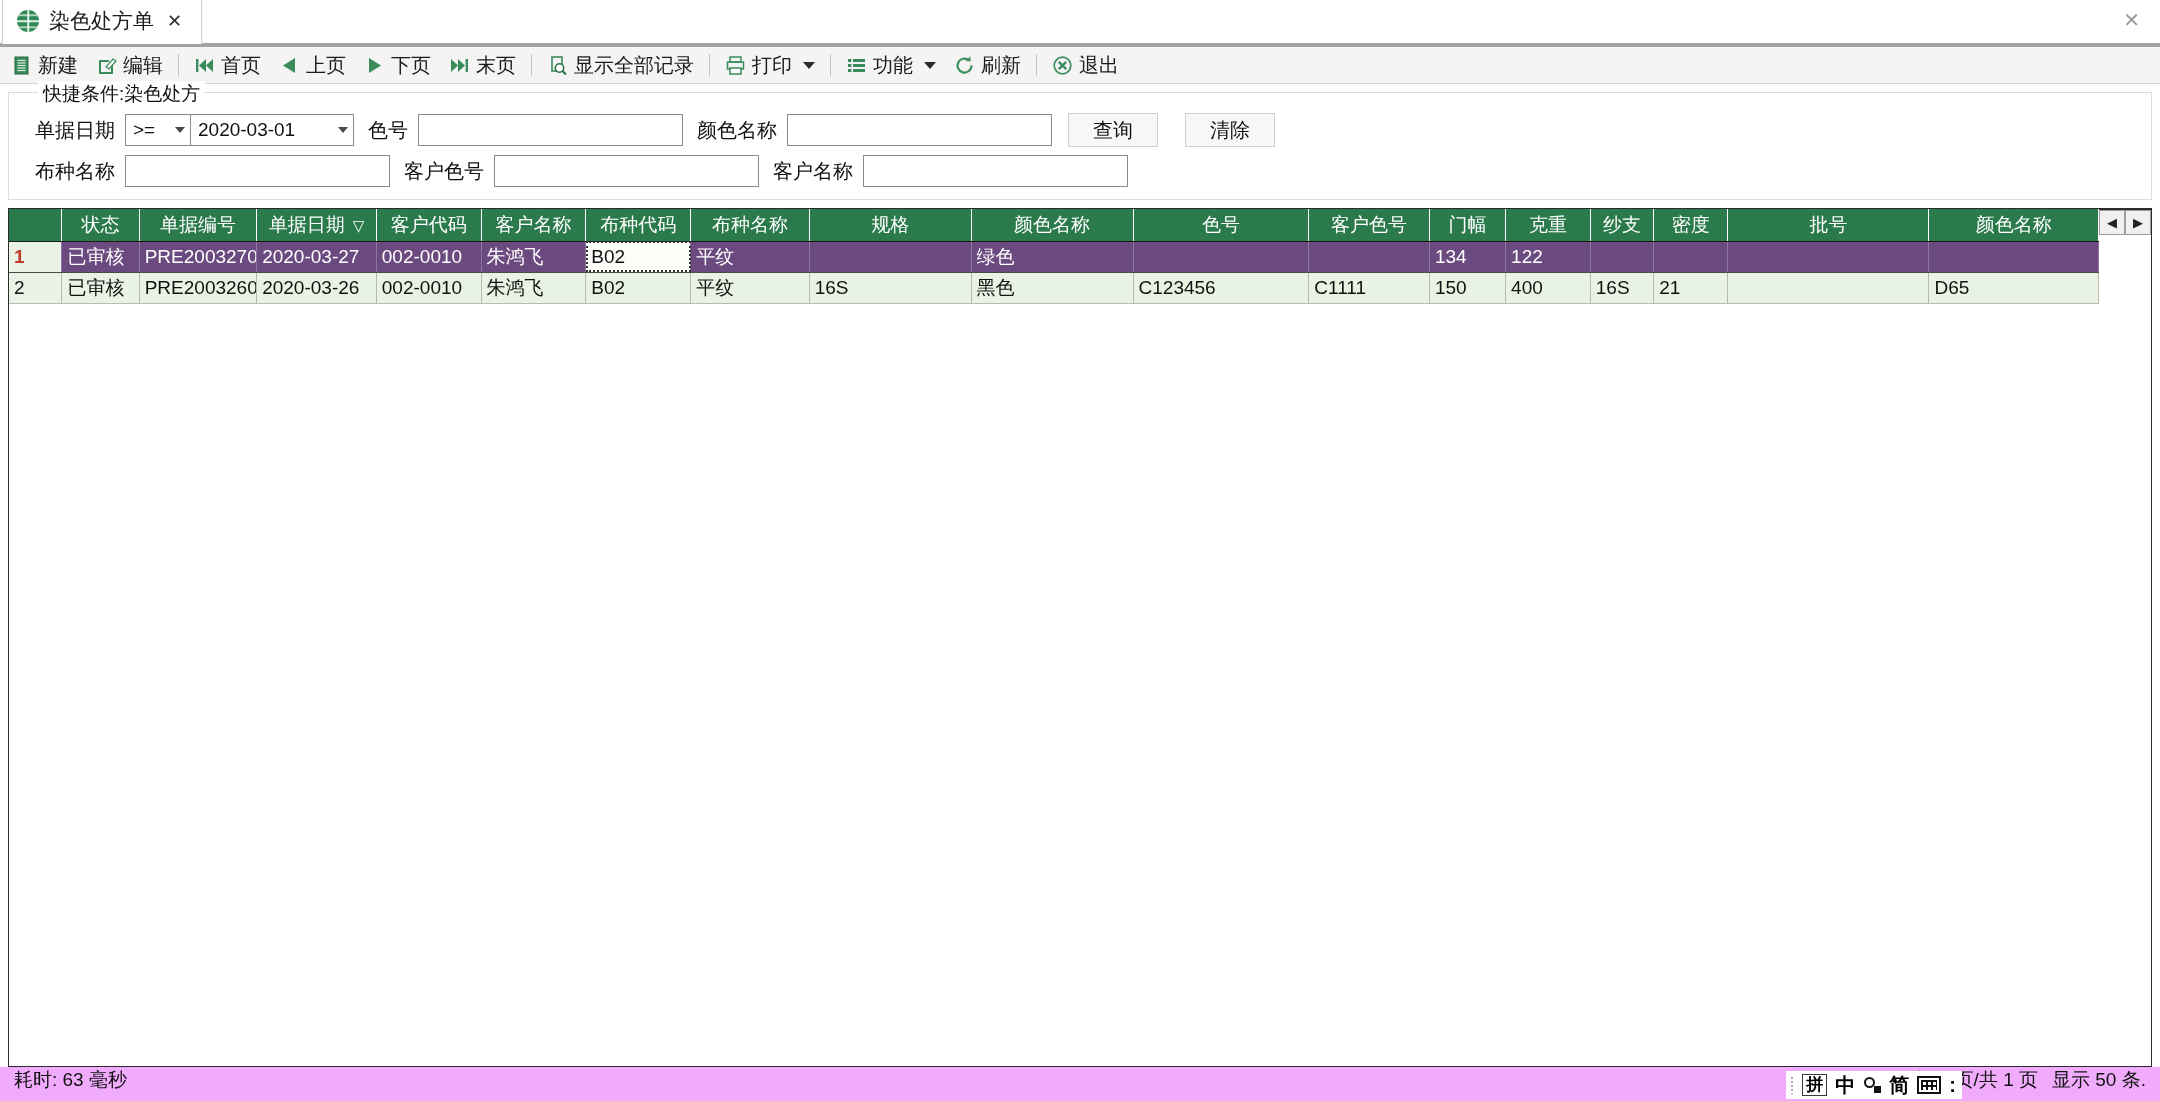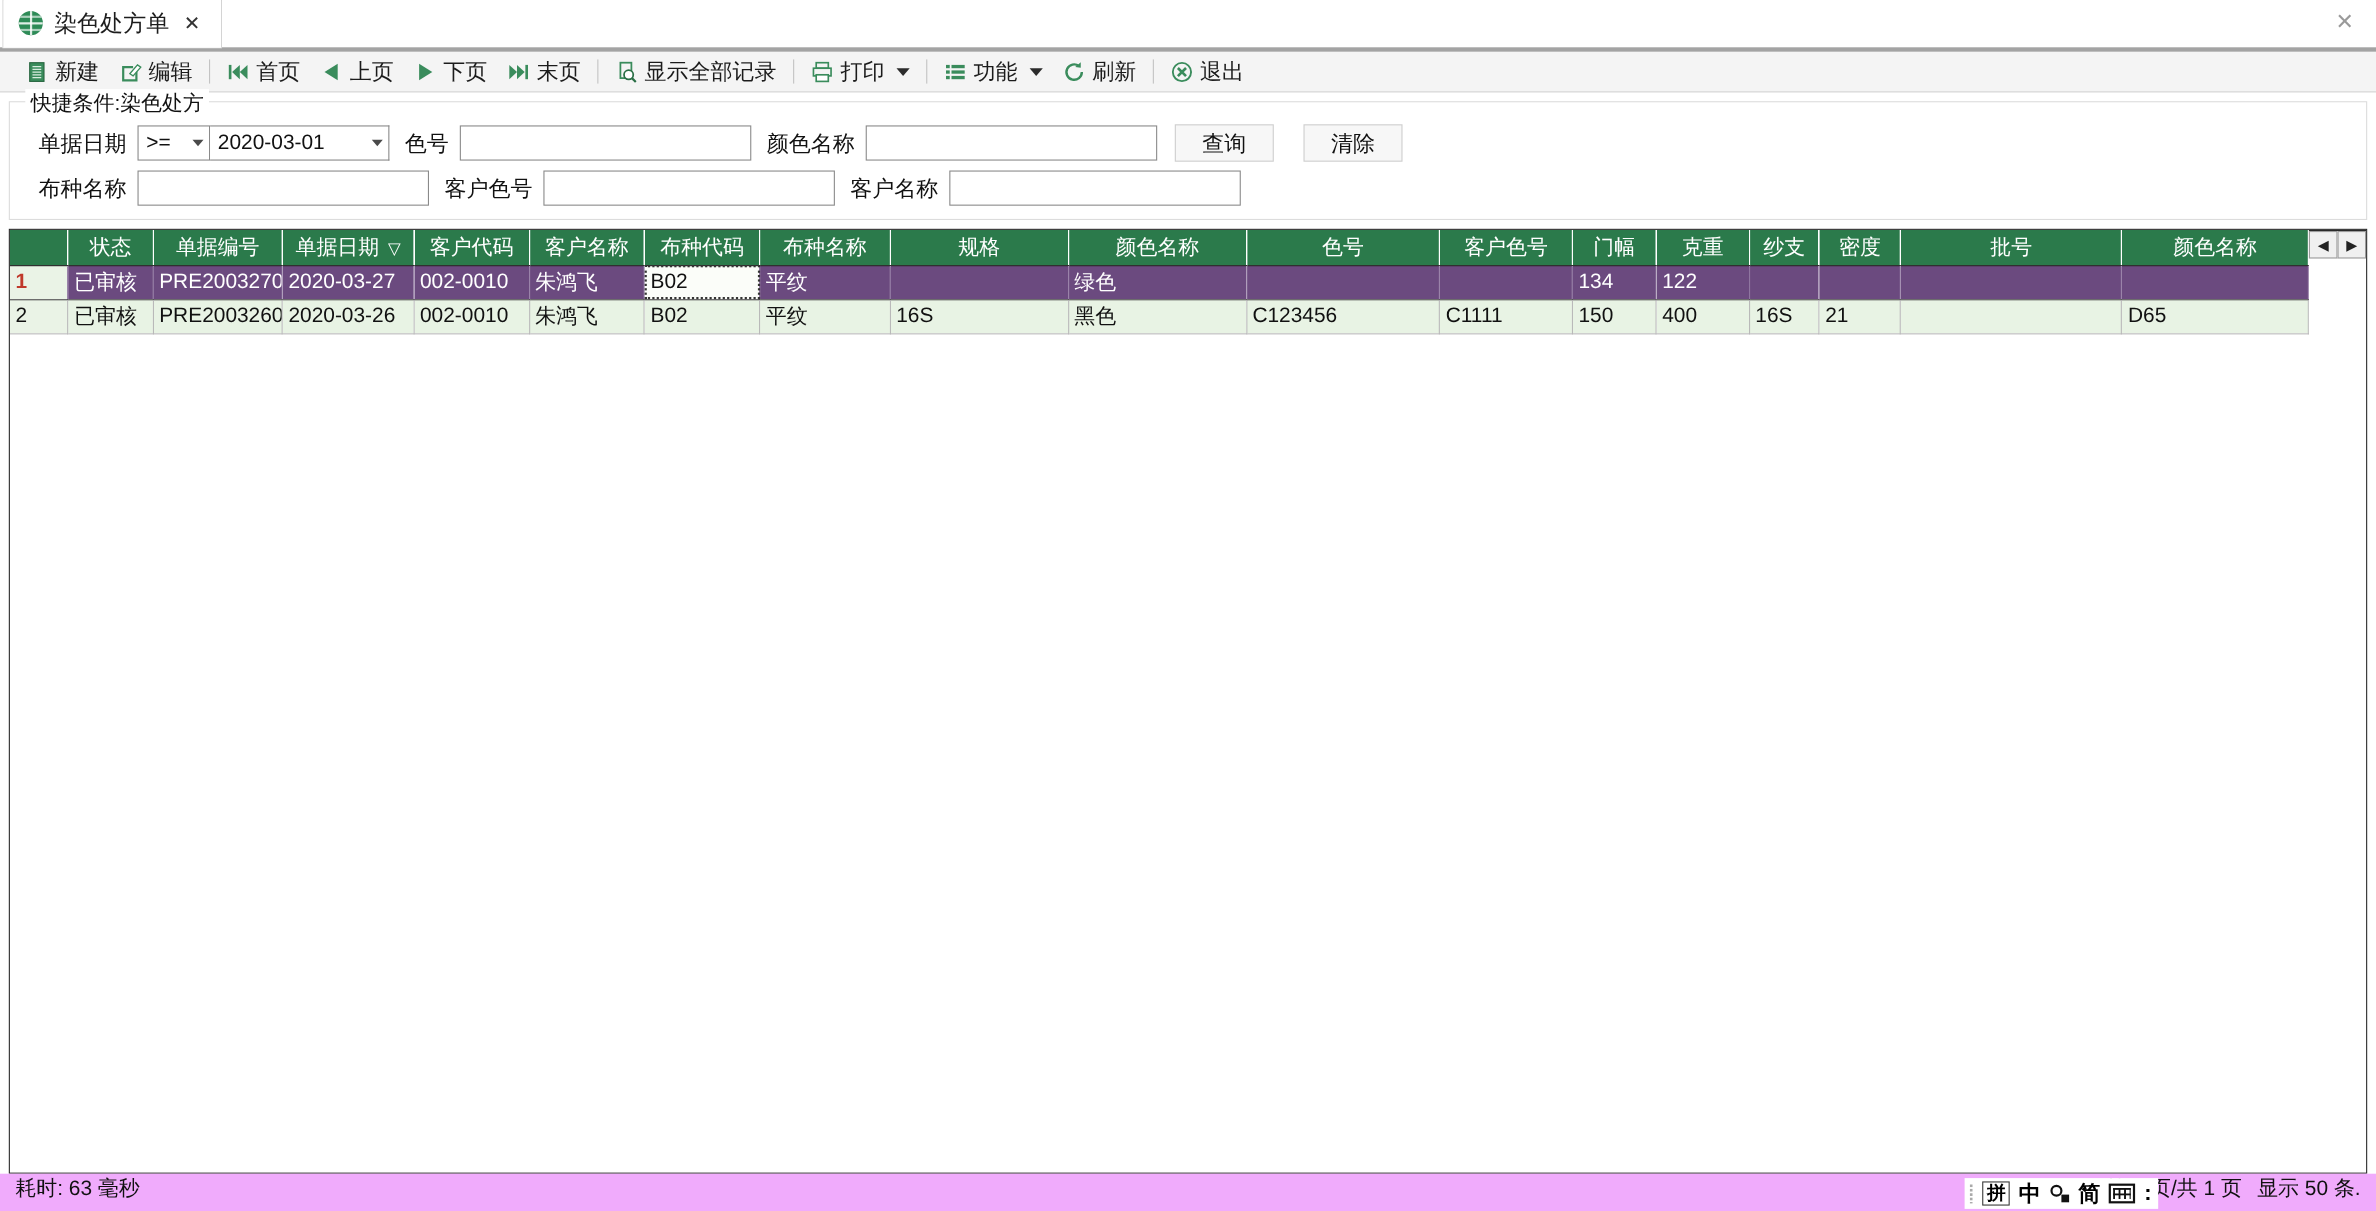--- a/index.html
+++ b/index.html
@@ -66,21 +66,21 @@
     font-size: 20px; color: #9a9a9a; cursor: pointer;
     line-height: 1; padding: 2px 6px;
   }
 
   
   .toolbar {
     height: 37px;
     background: #f4f4f4;
     border-bottom: 1px solid #d4d4d4;
     display: flex; align-items: center;
-    padding: 0 14px;
+    padding: 0 2px;
     gap: 0px;
     flex: 0 0 auto;
   }
   .tb-item {
     display: flex; align-items: center; gap: 6px;
     padding: 3px 9px;
     font-size: 20px; color: #1b1b1b;
     cursor: pointer; white-space: nowrap;
     border-radius: 2px;
   }
@@ -97,21 +97,21 @@
   .ico { width: 21px; height: 21px; flex: 0 0 21px; display:block; }
 
   
   .filter-wrap { padding: 8px 8px 0 8px; flex: 0 0 auto; }
   .groupbox {
     position: relative;
     border: 1px solid #dcdcdc;
     padding: 20px 12px 12px 12px;
   }
   .gb-title {
-    position: absolute; top: -12px; left: 14px;
+    position: absolute; top: -12px; left: 29px;
     background: #ffffff; padding: 0 5px;
     font-size: 19px; color: #111;
   }
   .f-row { display: flex; align-items: center; margin-bottom: 8px; }
   .f-row:last-child { margin-bottom: 0; }
   .f-label {
     font-size: 20px; color: #111; white-space: nowrap;
     margin: 0 10px 0 14px;
   }
   .f-label.lead { margin-left: 14px; }

